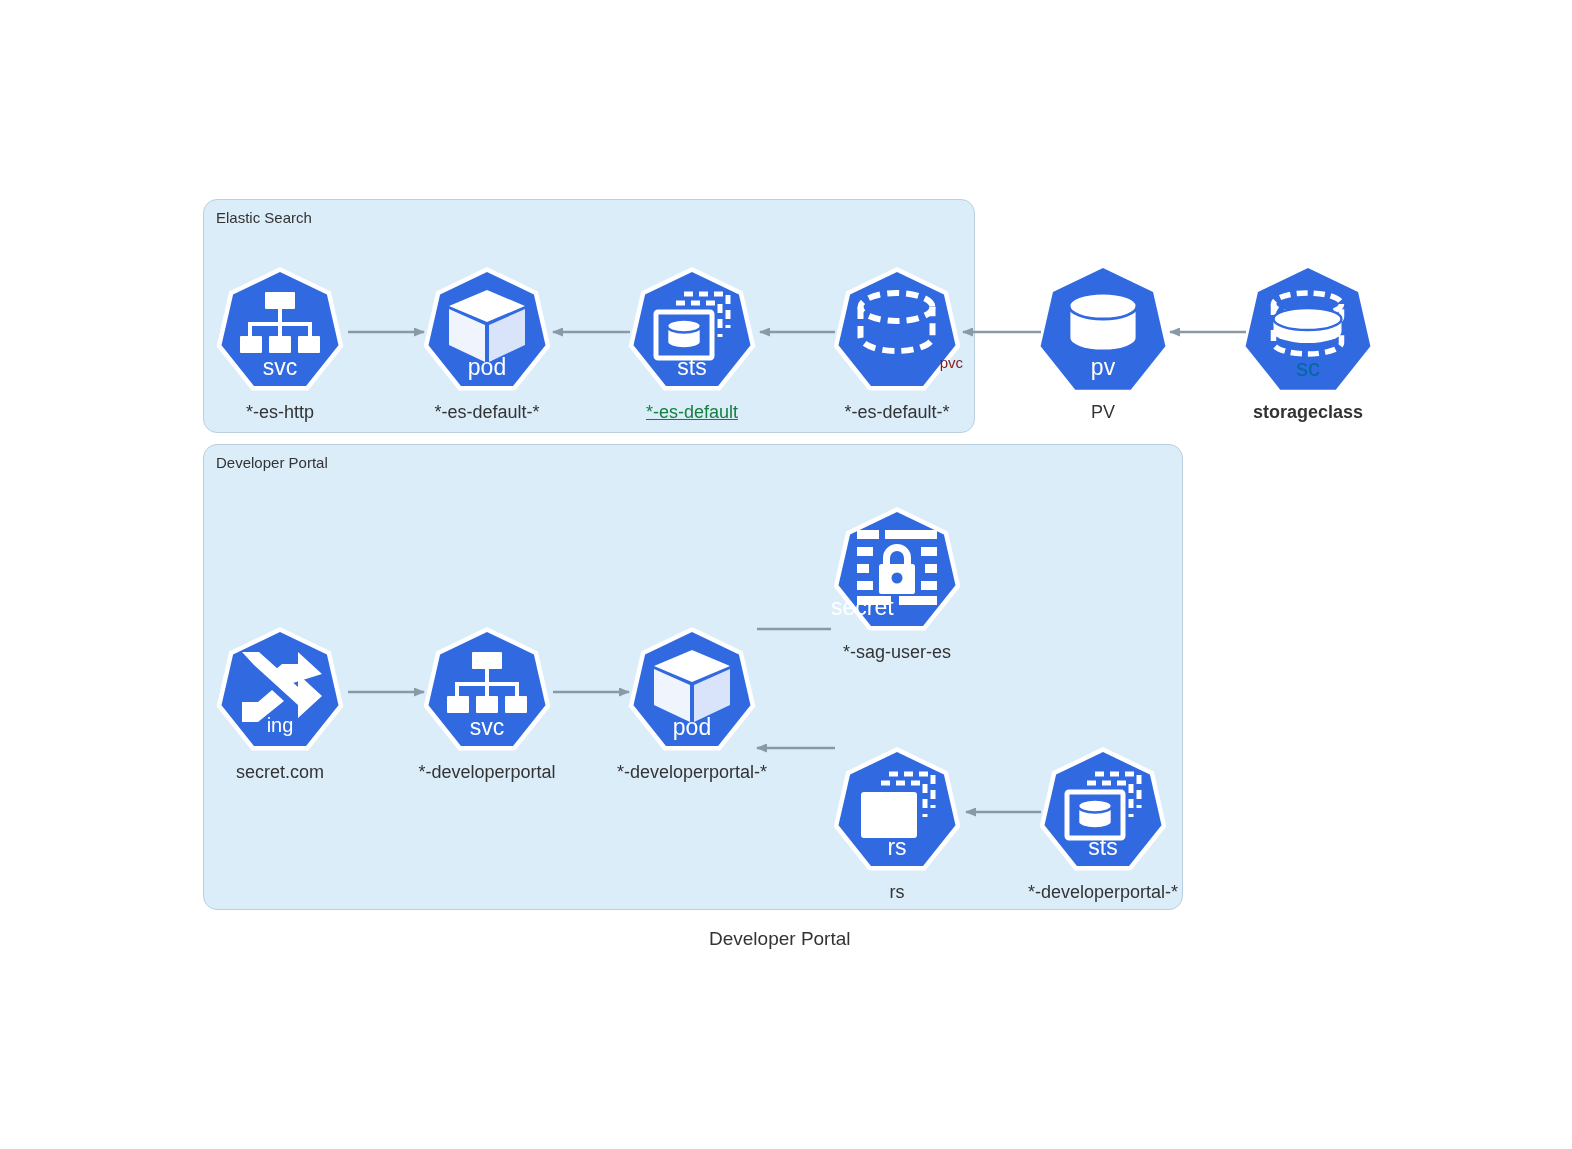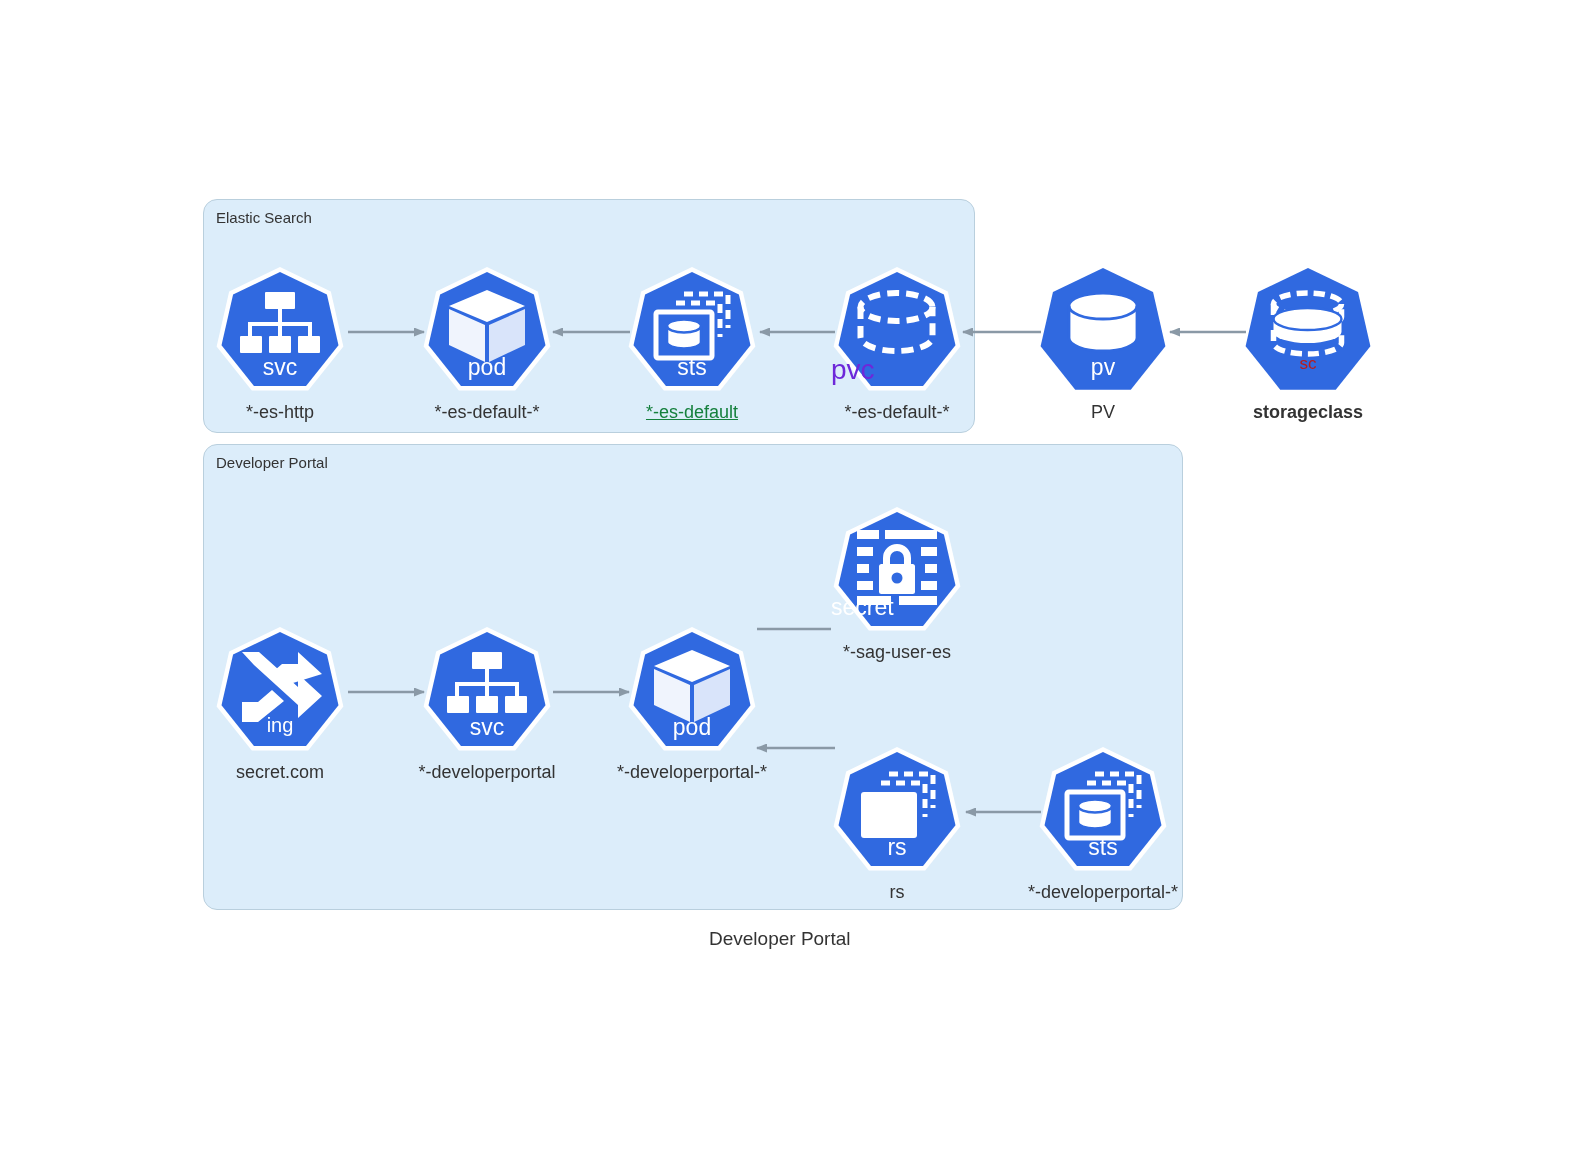--- a/index.html
+++ b/index.html
@@ -163,21 +163,21 @@
         <svg class="hexwrap" viewBox="0 0 132 132">
           <path d="M66.00,1.00 L116.82,25.47 L129.37,80.46 L94.20,124.56 L37.80,124.56 L2.63,80.46 L15.18,25.47 Z" fill="#ffffff"></path>
           <path d="M66.00,6.00 L112.91,28.59 L124.50,79.35 L92.03,120.06 L39.97,120.06 L7.50,79.35 L19.09,28.59 Z" fill="#3069e0"></path>
           <g transform="translate(27.5,24)">
             <g fill="none" stroke="#fff" stroke-width="6" stroke-linecap="butt">
     <ellipse cx="38" cy="17" rx="36" ry="14" stroke-dasharray="12,7"></ellipse>
     <path d="M2 17 v30 a36 14 0 0 0 72 0 v-30" stroke-dasharray="12,7"></path>
   </g>
           </g>
         </svg>
-        <div style="position: absolute; left: 0px; top: 88px; width: 132px; text-align: left; font-size: 28px; color: #6d28d9;">pvc</div>
+        <div style="position: absolute; left: 0px; top: 88px; width: 132px; text-align: right; font-size: 15px; color: #7f1d1d;">pvc</div>
         <div class="node-label" style="color: rgb(51, 51, 51);">*-es-default-*</div>
       </div>
       <div class="node" style="left: 1037px; top: 266px;">
         <svg class="hexwrap" viewBox="0 0 132 132">
           <path d="M66.00,2.00 L116.04,26.10 L128.40,80.24 L93.77,123.66 L38.23,123.66 L3.60,80.24 L15.96,26.10 Z" fill="#3069e0"></path>
           <g transform="translate(30,24)">
             <g>
     <path d="M2 16 v32 a34 13 0 0 0 68 0 v-32 Z" fill="#fff"></path>
     <ellipse cx="36" cy="16" rx="34" ry="13" fill="#fff"></ellipse>
     <g fill="none" stroke="#3069e0" stroke-width="2.8">
@@ -201,21 +201,21 @@
   </g>
   <g>
     <path d="M4 29 v13 a34 11 0 0 0 68 0 v-13 Z" fill="#fff"></path>
     <ellipse cx="38" cy="29" rx="34" ry="11" fill="#fff"></ellipse>
     <g fill="none" stroke="#3069e0" stroke-width="2.4">
       <ellipse cx="38" cy="29" rx="34" ry="11"></ellipse>
     </g>
   </g>
           </g>
         </svg>
-        <div style="position: absolute; left: 0px; top: 88px; width: 132px; text-align: center; font-size: 17px; color: #b91c1c;">sc</div>
+        <div style="position: absolute; left: 0px; top: 88px; width: 132px; text-align: center; font-size: 24px; color: #0369a1;">sc</div>
         <div class="node-label" style="color: rgb(51, 51, 51); font-weight: bold;">storageclass</div>
       </div>
       <div class="node" style="left: 214px; top: 626px;">
         <svg class="hexwrap" viewBox="0 0 132 132">
           <path d="M66.00,1.00 L116.82,25.47 L129.37,80.46 L94.20,124.56 L37.80,124.56 L2.63,80.46 L15.18,25.47 Z" fill="#ffffff"></path>
           <path d="M66.00,6.00 L112.91,28.59 L124.50,79.35 L92.03,120.06 L39.97,120.06 L7.50,79.35 L19.09,28.59 Z" fill="#3069e0"></path>
           <g transform="translate(24,24)">
             <g fill="#fff">
     <path d="M2 2 L20 2 L82 58 L82 42 L82 42 L82 42 Z" opacity="0"></path>
     <path d="M4 2 L21 2 L60 37 L60 24 L84 46 L60 68 L60 55 L16 15 Z"></path>

